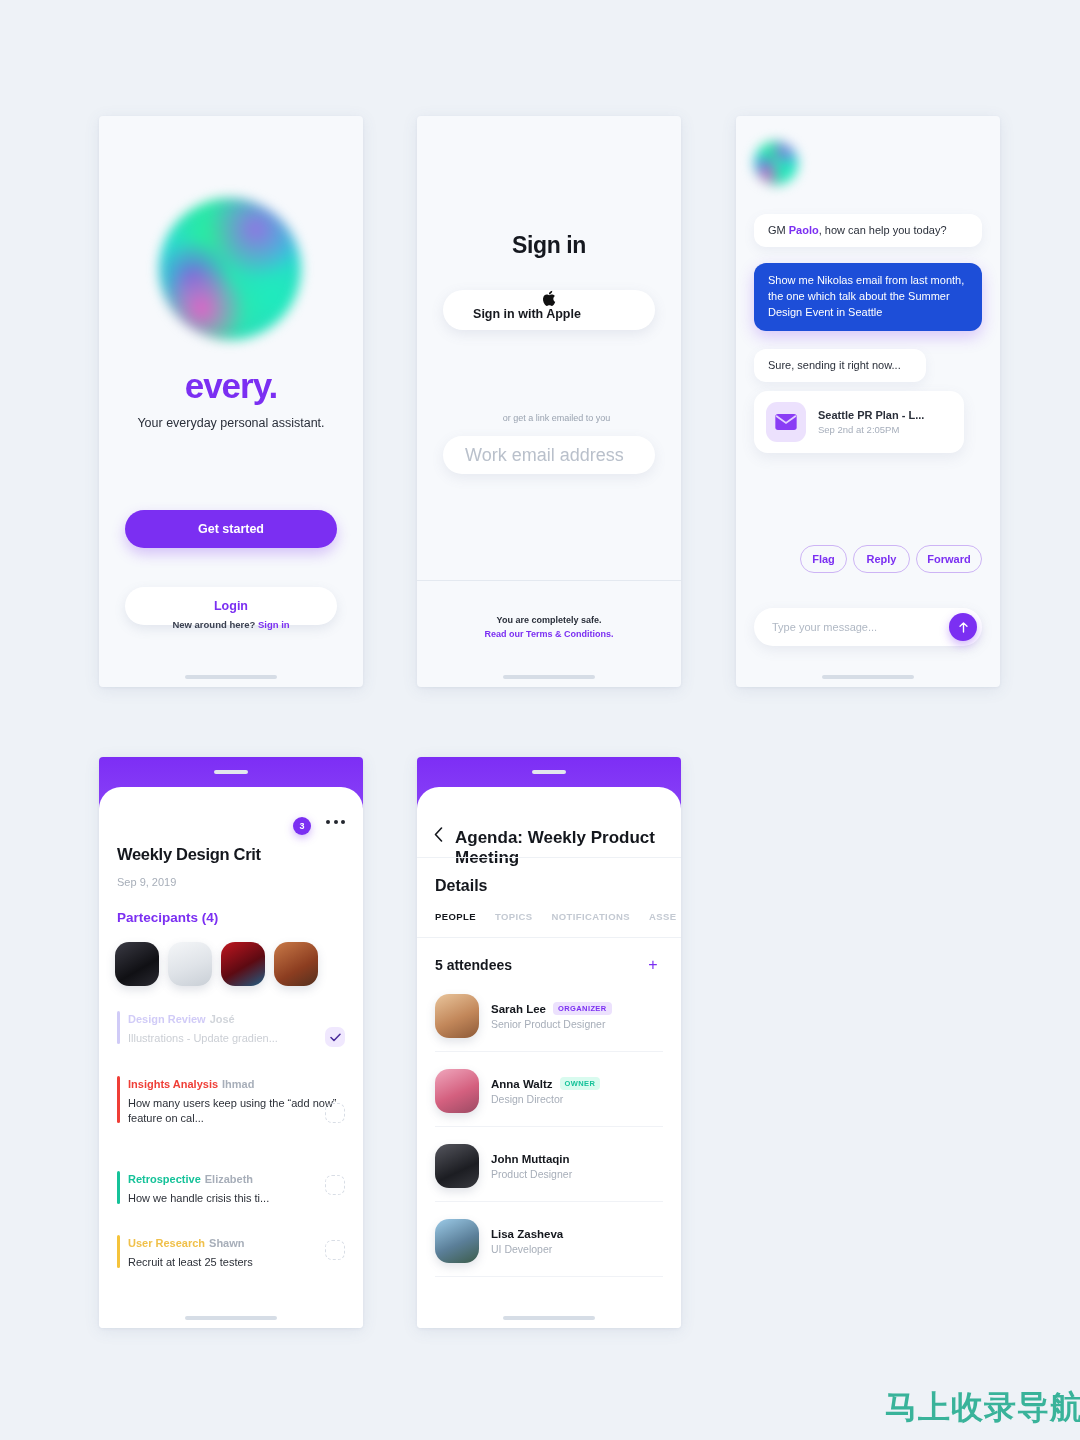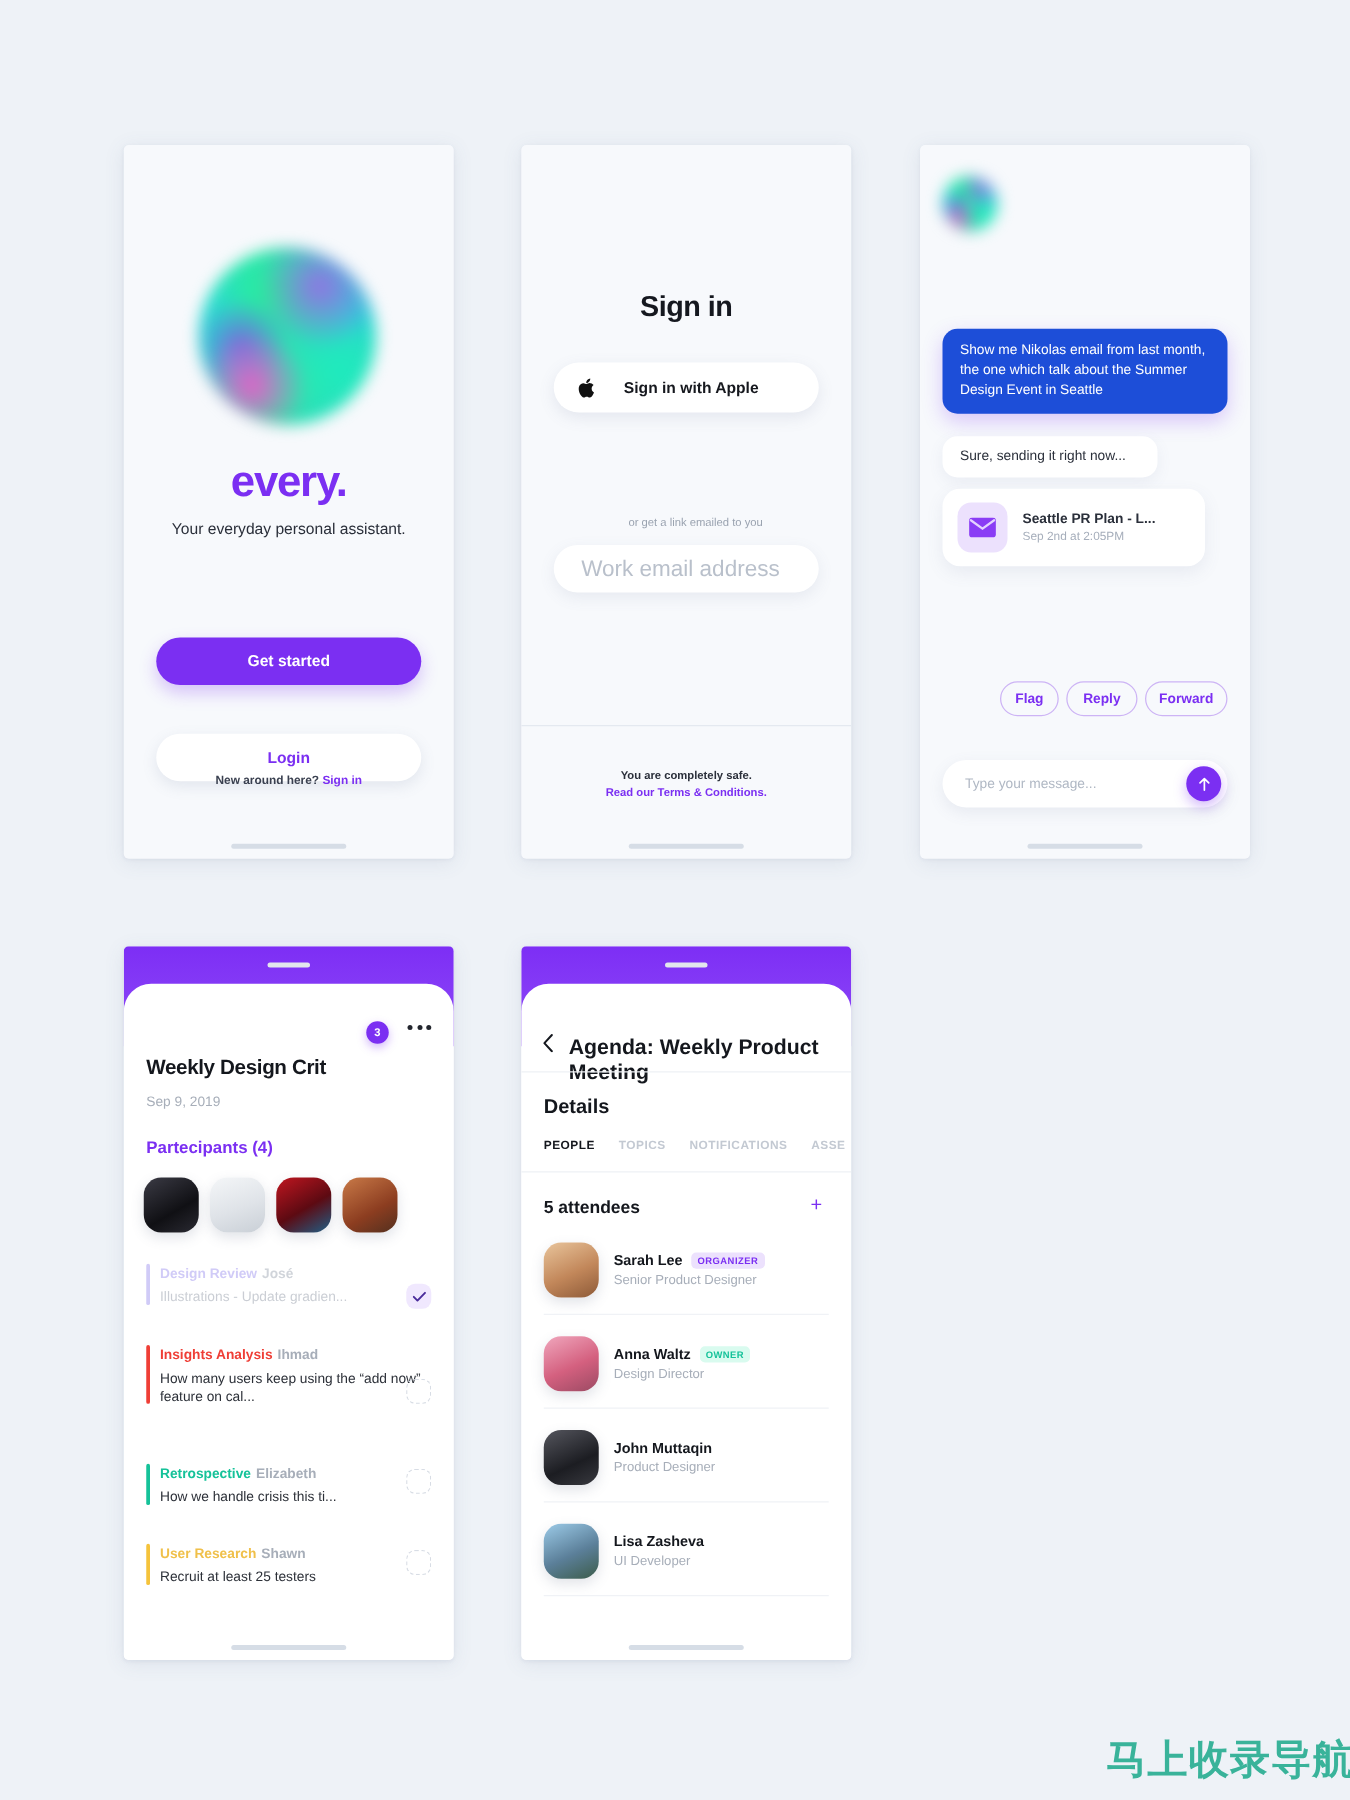--- a/index.html
+++ b/index.html
@@ -81,21 +81,21 @@
   }
 
   
   .s2-title {
     position:absolute; left:0; right:0; top:116px; text-align:center;
     font-size:23px; font-weight:bold; color:#15181f; letter-spacing:-.4px;
   }
   .s2-sso {
     position:absolute; left:26px; width:212px; height:40px;
     background:#fff; border-radius:22px; display:flex; align-items:center;
-    box-shadow:0 4px 13px rgba(100,110,150,.13); cursor:pointer;
+    box-shadow:0 4px 13px rgba(100,110,150,.13); cursor:pointer;flex-direction:column;
   }
   .s2-sso .ic { width:52px; display:flex; justify-content:center; align-items:center; }
   .s2-sso .lb { flex:1; text-align:center; font-size:12.5px; font-weight:bold; padding-right:44px; }
   #s2apple { top:174px; }
   #s2google { top:226px; }
   .s2-or {
     position:absolute; left:0; right:0; top:297px; text-align:center;
     font-size:9px; color:#9aa3b0;padding-left:15px;
   }
   .s2-input {
@@ -272,20 +272,23 @@
     <input class="s2-input" type="text" placeholder="Work email address" style="">
     <div class="s2-divider"></div>
     <div class="s2-safe">You are completely safe.</div>
     <div class="s2-terms">Read our Terms &amp; Conditions.</div>
     <div class="home-ind"></div>
   </div>
 
   <div class="phone" id="p3">
     <div class="s3-orb logo-orb"></div>
 
+    <div class="bubble-bot" id="b1">
+      <span>GM </span><span style="color:#7b2ff2;font-weight:bold">Paolo</span><span>, how can help you today?</span>
+    </div>
 
     <div class="bubble-user" id="b2">Show me Nikolas email from last month, the one which talk about the Summer Design Event in Seattle</div>
 
     <div class="bubble-bot" id="b3">Sure, sending it right now...</div>
 
     <div class="s3-card">
       <span class="mail-ic">
         <svg width="22" height="16" viewBox="0 0 24 18">
           <rect x="0" y="0" width="24" height="18" rx="3" fill="#8a3df5"></rect>
           <path d="M1.5 2.5 L12 10 L22.5 2.5" stroke="#e4d2ff" stroke-width="2" fill="none" stroke-linecap="round"></path>

